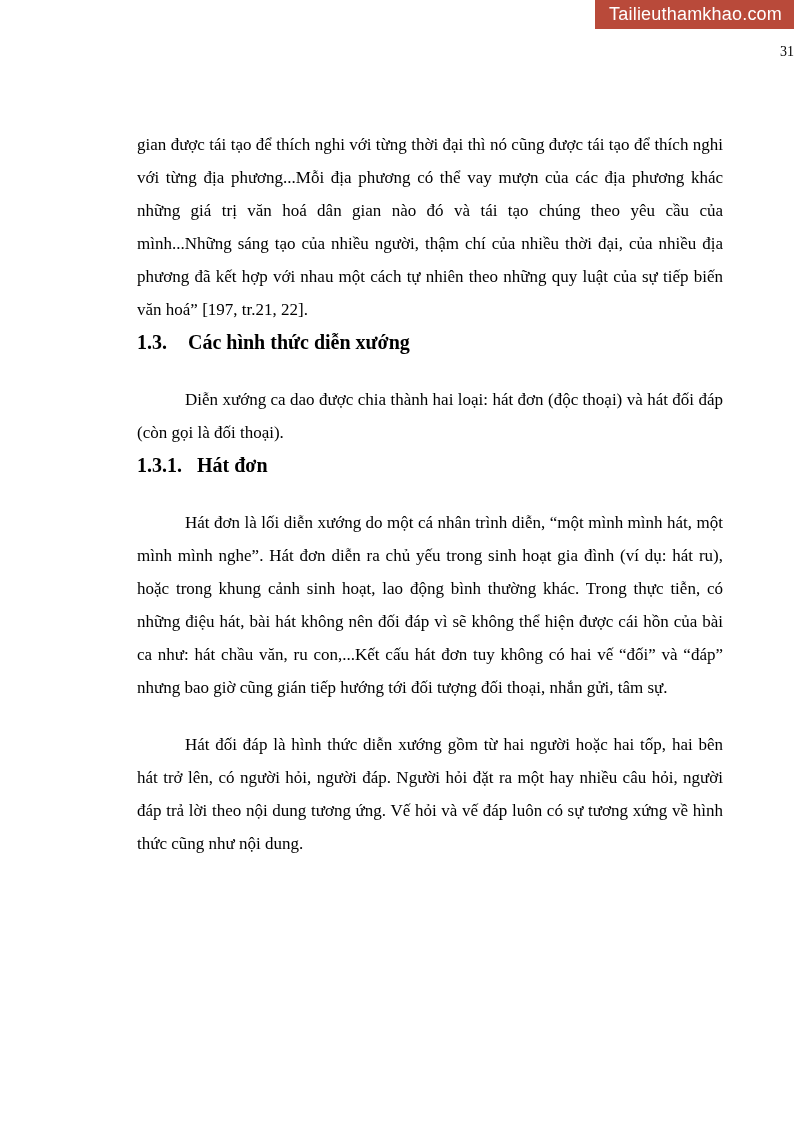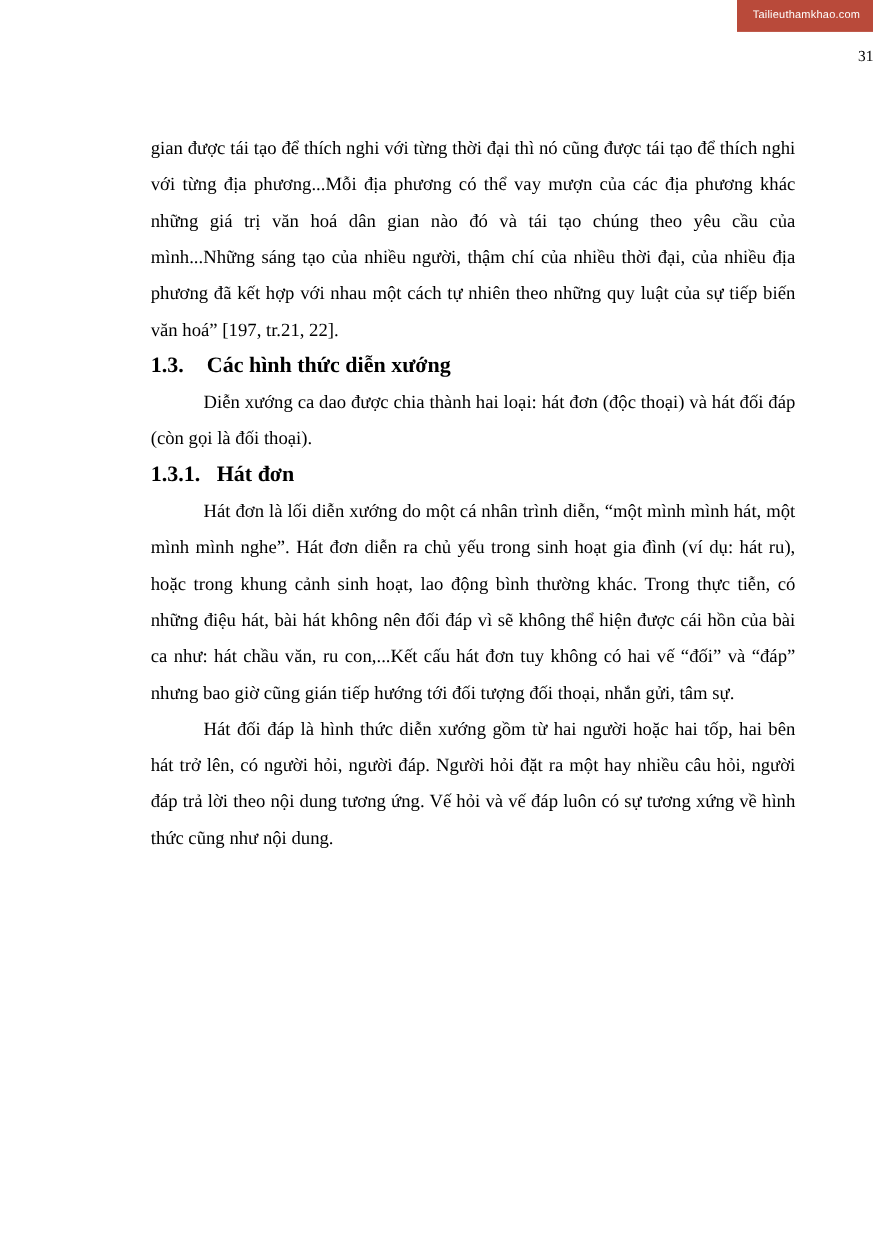--- a/index.html
+++ b/index.html
@@ -15,50 +15,51 @@
     color: #000000;
   }
 
   .watermark {
     position: absolute;
     top: 0;
     right: 0;
     background: #b94a3a;
     color: #ffffff;
     font-family: "Liberation Sans", "DejaVu Sans", sans-serif;
-    font-size: 10px;
+    font-size: 18px;
     line-height: 16px;
     padding: 6px 12px 7px 14px;
     letter-spacing: 0.2px;
   }
 
   .page-number {
     position: absolute;
     top: 44px;
     left: 0;
     width: 100%;
     text-align: right;
     font-size: 14px;
   }
 
   .content {
     position: absolute;
-    top: 118px;
+    top: 128px;
     left: 137px;
     width: 586px;
     font-size: 17px;
     line-height: 33px;
     text-align: justify;
   }
 
   p.para {
     margin: 0;
   }
   p.para.indent {
     text-indent: 48px;
+    margin-top: 24px;
   }
 
   .heading {
     margin: 0;
     font-weight: bold;
     font-size: 20px;
     line-height: 33px;
     text-align: left;
   }
   .heading .h-num {

